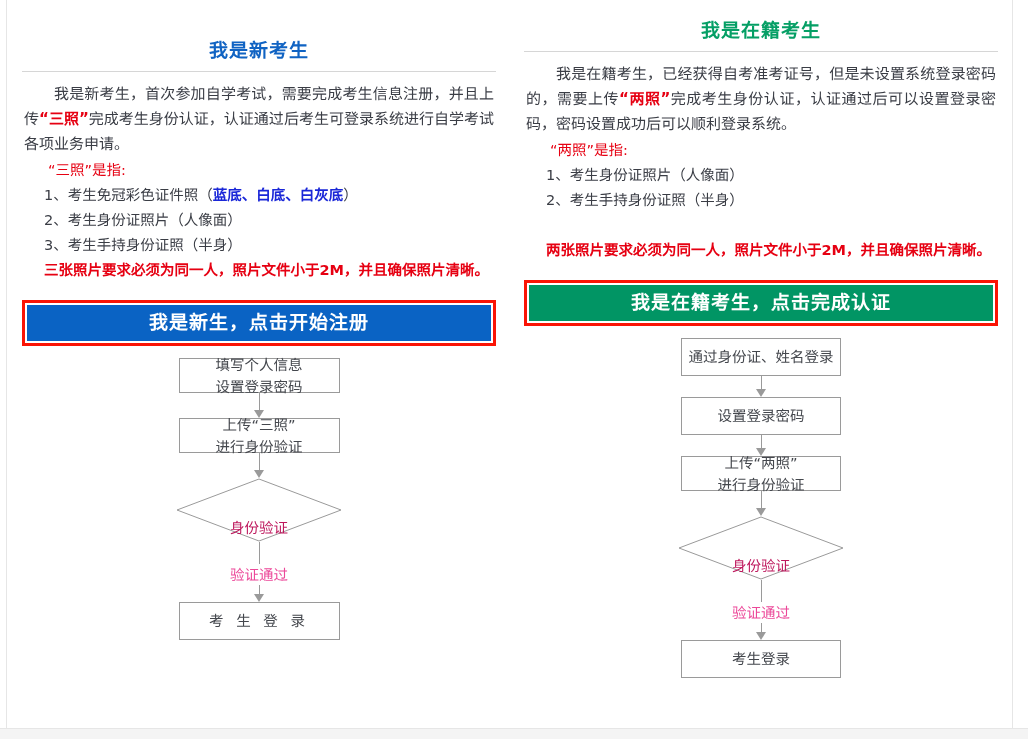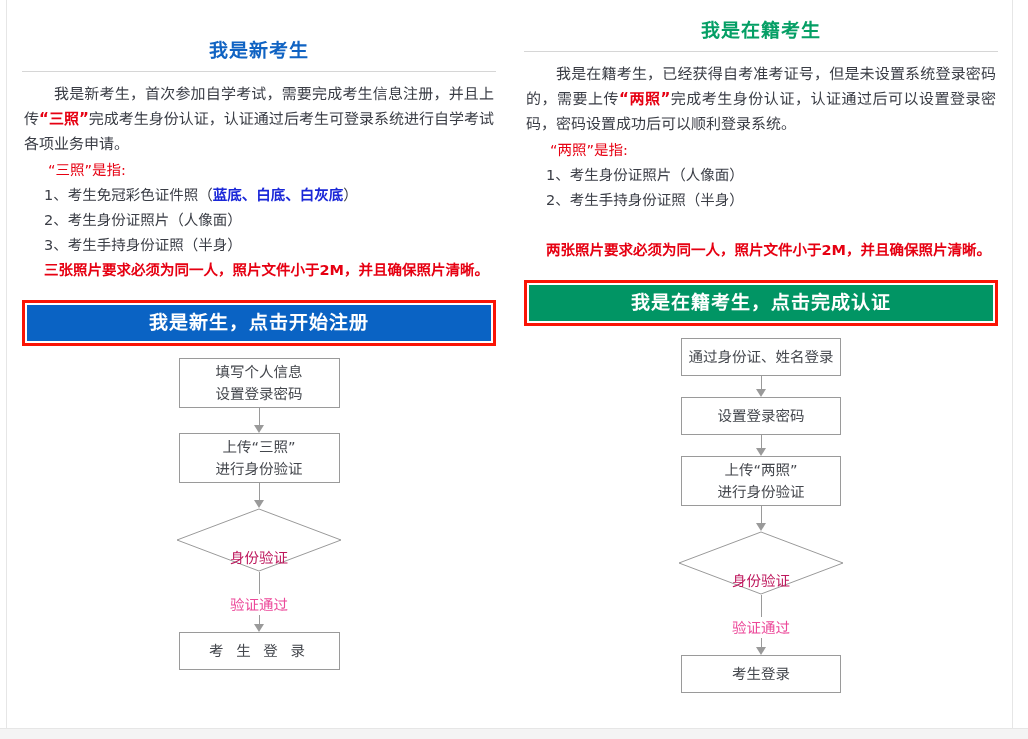--- a/index.html
+++ b/index.html
@@ -179,21 +179,21 @@
     line-height: 22px;
     display: flex;
     align-items: center;
     justify-content: center;
     flex-direction: column;
     padding: 4px 10px;
   }
   .flow-node .ln { display: block; white-space: nowrap; }
   .flow-node.w161 { width: 161px; }
   .flow-node.w160 { width: 160px; }
-  .flow-node.h51  { height: 50px; }
+  .flow-node.h51  { height: 35px; }
   .flow-node.h38  { height: 38px; }
   .flow-node.spread .ln { letter-spacing: 4px; }
 
   .connector {
     width: 14px;
     display: flex;
     flex-direction: column;
     align-items: center;
   }
   .connector .stem {

